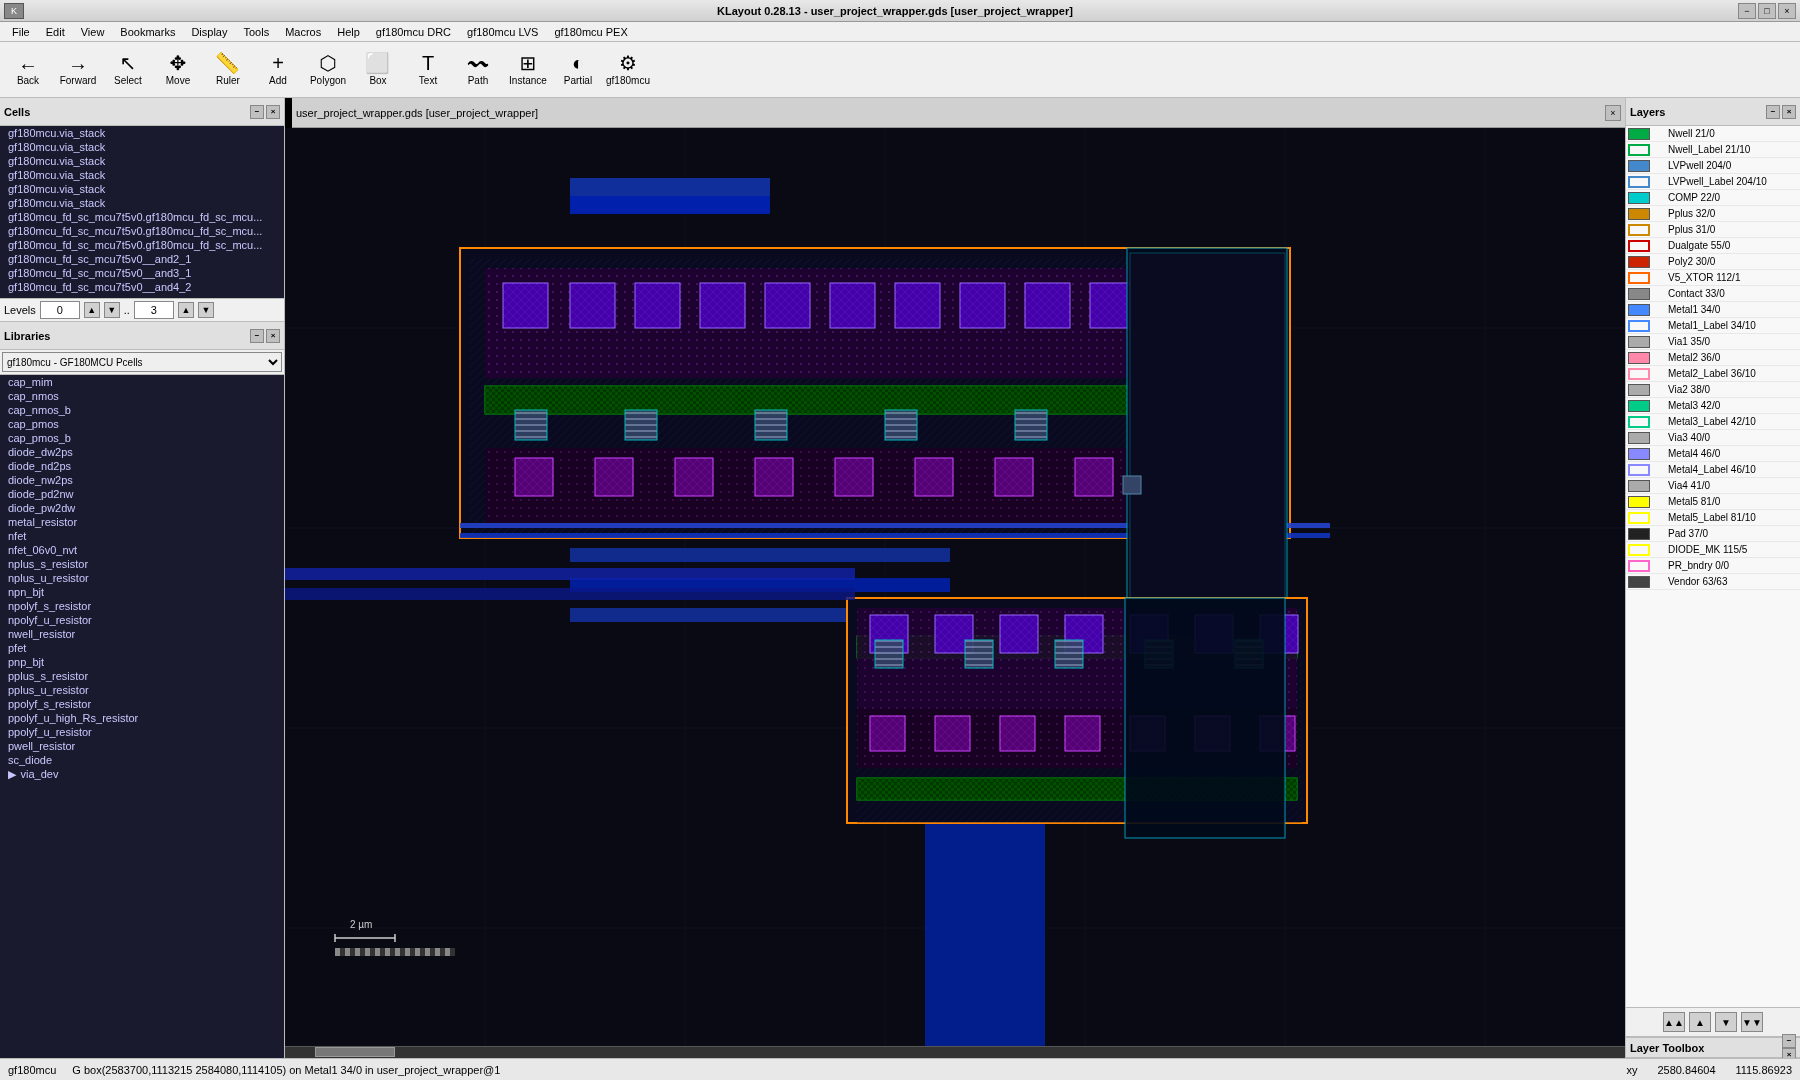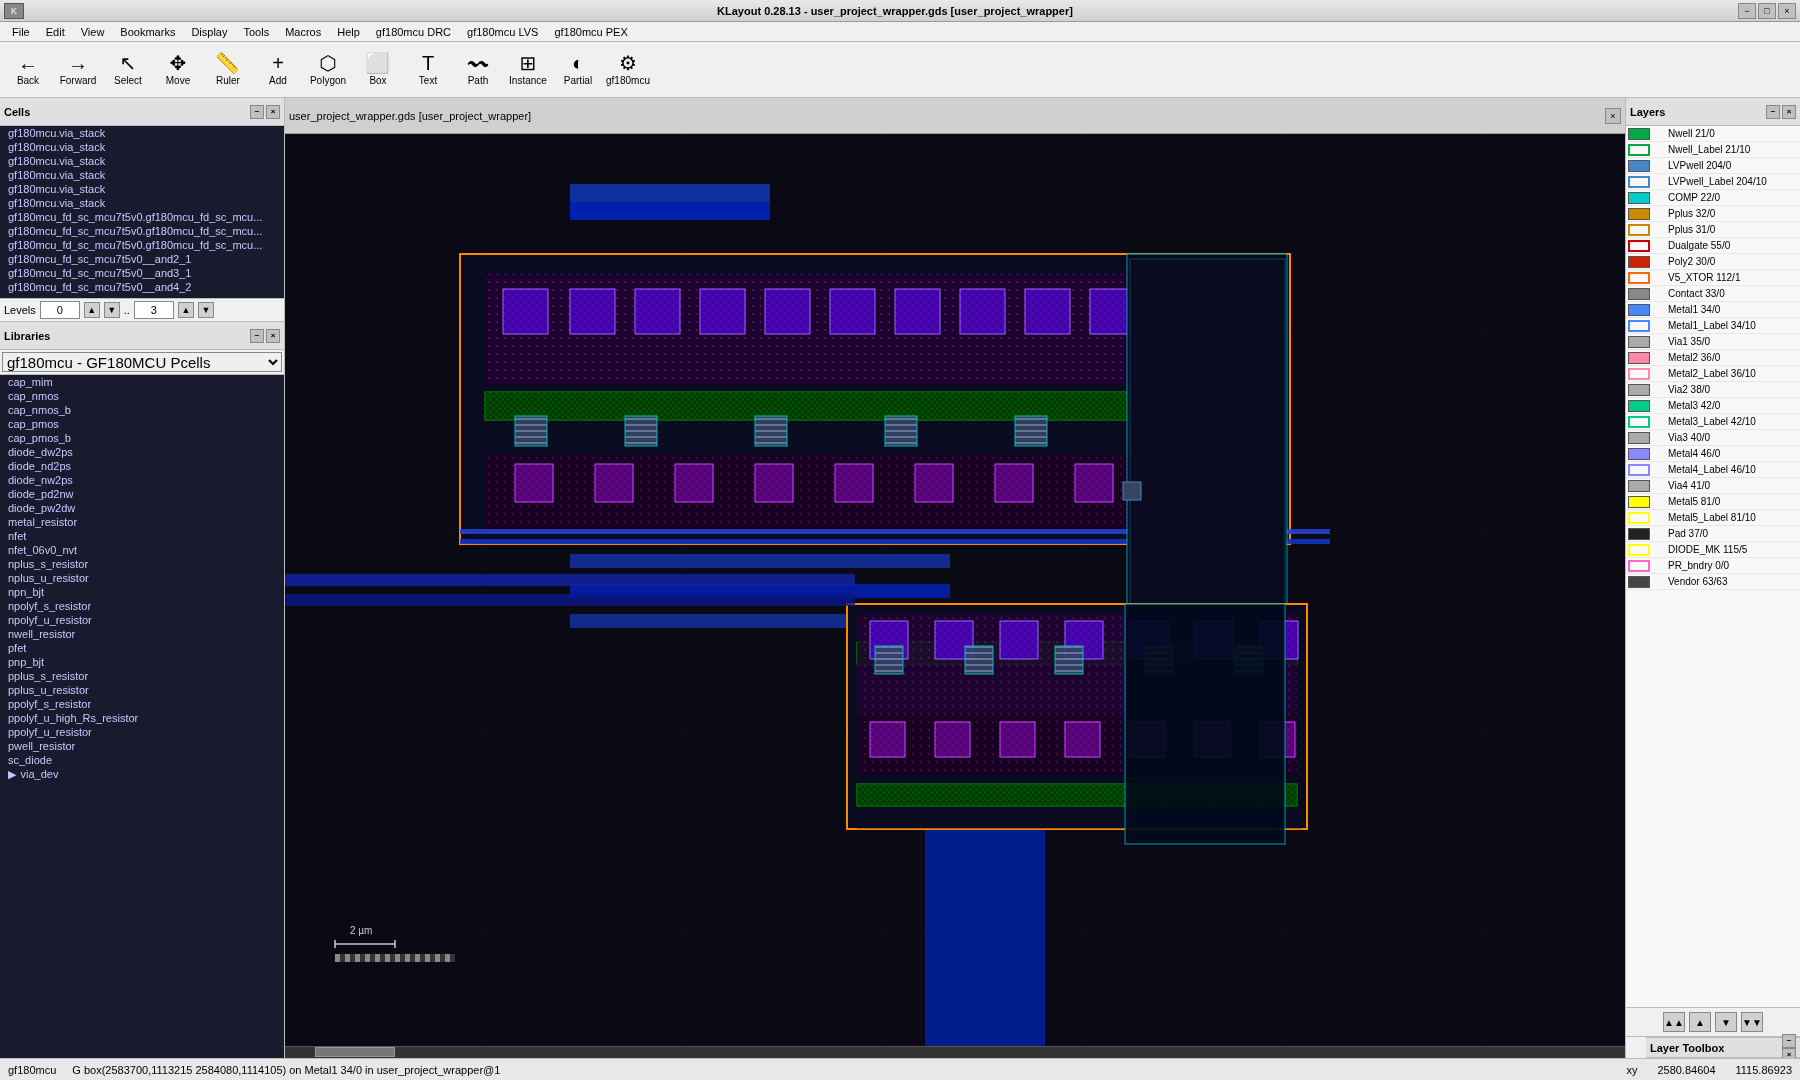--- a/index.html
+++ b/index.html
@@ -145,21 +145,21 @@
       overflow: hidden;
     }
     #lib-selector {
       background: #f0f0f0;
       border-bottom: 1px solid #bbb;
       padding: 2px;
     }
     #lib-selector select {
       width: 100%;
       height: 20px;
-      font-size: 15px;
+      font-size: 10px;
       border: 1px solid #888;
     }
     #lib-list {
       flex: 1;
       overflow-y: auto;
       background: #1a1a2e;
       color: #c8c8ff;
       font-size: 11px;
     }
     #lib-list .lib-item {
@@ -173,26 +173,27 @@
       flex: 1;
       display: flex;
       flex-direction: column;
       background: #000;
       overflow: hidden;
       position: relative;
     }
     #canvas-titlebar {
       background: #d0d0d0;
       border-bottom: 1px solid #999;
-      height: 36px;
+      height: 30px;
       display: flex;
       align-items: center;
       justify-content: space-between;
       padding: 0 4px;
       font-size: 11px;
+      margin-left: 7px;
     }
     #canvas-titlebar .close-btn { width: 16px; height: 16px; background: #c0c0c0; border: 1px solid #888; display: flex; align-items: center; justify-content: center; font-size: 9px; cursor: pointer; }
 
     #canvas-viewport {
       flex: 1;
       background: #a16207;
       position: relative;
       overflow: hidden;
       padding-left: 36px;
     }
@@ -227,21 +228,20 @@
       margin-right: 3px;
       border: 1px solid #555;
       flex-shrink: 0;
     }
     .layer-name { font-size: 10px; white-space: nowrap; }
 
     
     #layer-toolbox {
       border-top: 1px solid #bbb;
       background: #a16207;
-      margin-left: 20px;
     }
     #layer-toolbox-header {
       background: #e0e0e0;
       border-bottom: 1px solid #bbb;
       padding: 2px 4px;
       font-size: 11px;
       font-weight: bold;
       height: 20px;
       display: flex;
       align-items: center;

